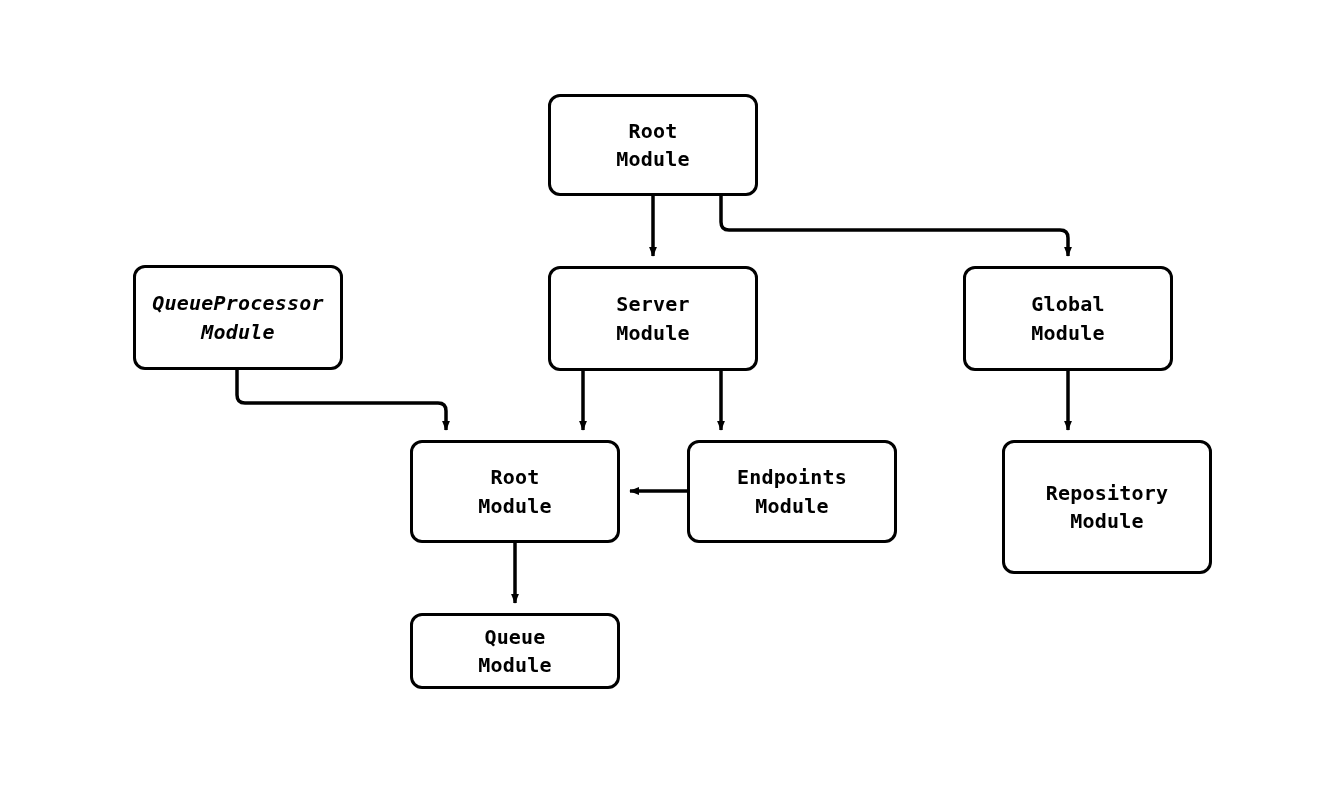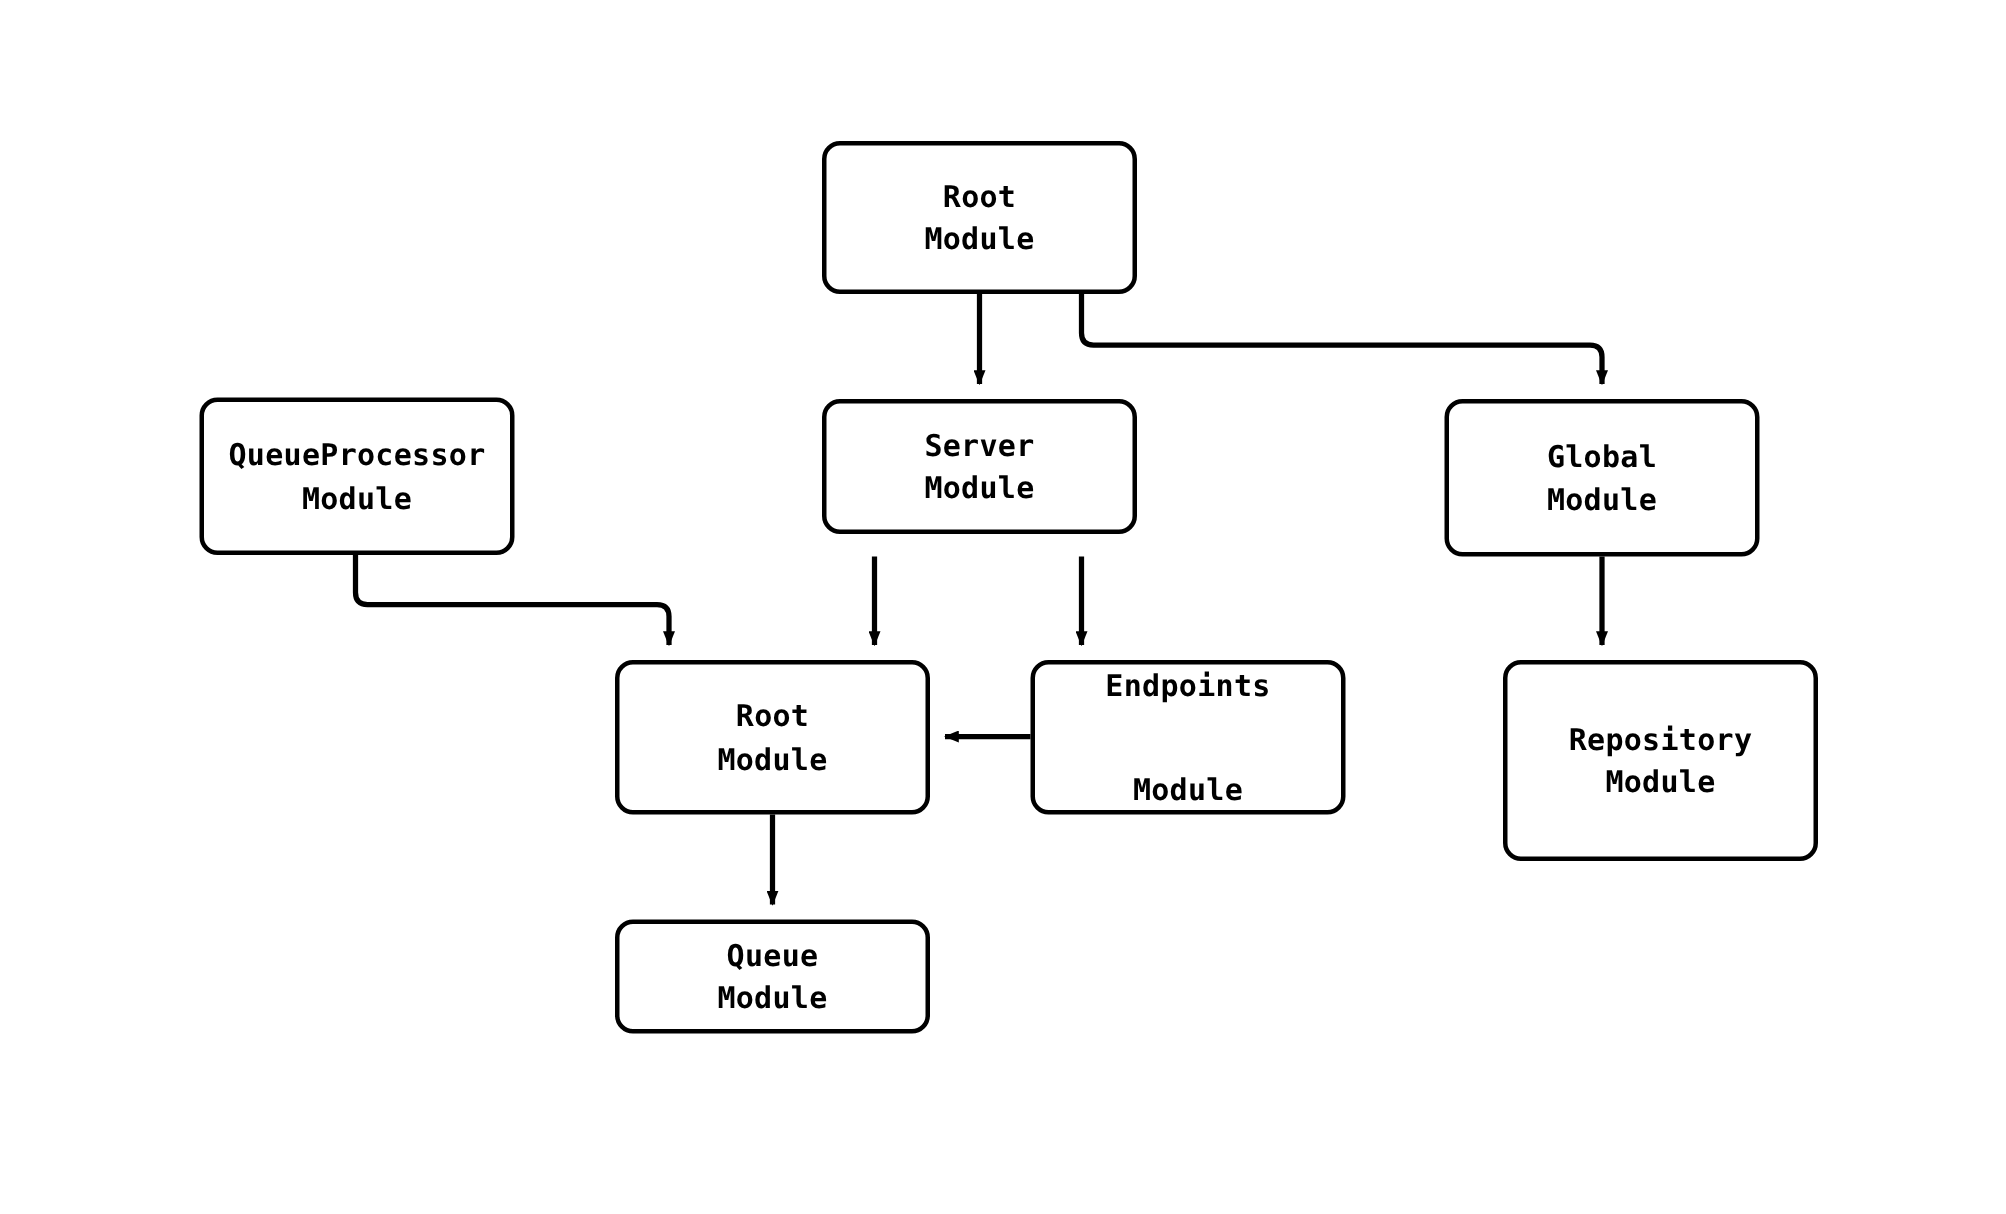--- a/index.html
+++ b/index.html
@@ -75,41 +75,41 @@
 
       <path d="M1068,371 L1068,430" marker-end="url(#arrowhead)"></path>
     </g>
   </svg>
 
   <div class="node" style="left:548px; top:94px; width:210px; height:102px;">
     <div class="node-label">Root</div>
     <div class="node-label">Module</div>
   </div>
 
-  <div class="node" style="left:133px; top:265px; width:210px; height:105px;">
+  <div class="node" style="left:133px; top:265px; width:210px; height:105px;font-style:italic;">
     <div class="node-label">QueueProcessor</div>
     <div class="node-label">Module</div>
   </div>
 
-  <div class="node" style="left:548px; top:266px; width:210px; height:90px;">
+  <div class="node" style="left:548px; top:266px; width:210px; height:105px;">
     <div class="node-label">Server</div>
     <div class="node-label">Module</div>
   </div>
 
   <div class="node" style="left:963px; top:266px; width:210px; height:105px;">
     <div class="node-label">Global</div>
     <div class="node-label">Module</div>
   </div>
 
   <div class="node" style="left:410px; top:440px; width:210px; height:103px;">
     <div class="node-label">Root</div>
     <div class="node-label">Module</div>
   </div>
 
-  <div class="node" style="left:687px; top:440px; width:210px; height:103px;justify-content:space-between;">
+  <div class="node" style="left:687px; top:440px; width:210px; height:103px;">
     <div class="node-label">Endpoints</div>
     <div class="node-label">Module</div>
   </div>
 
   <div class="node" style="left:1002px; top:440px; width:210px; height:134px;">
     <div class="node-label">Repository</div>
     <div class="node-label">Module</div>
   </div>
 
   <div class="node" style="left:410px; top:613px; width:210px; height:76px;">

